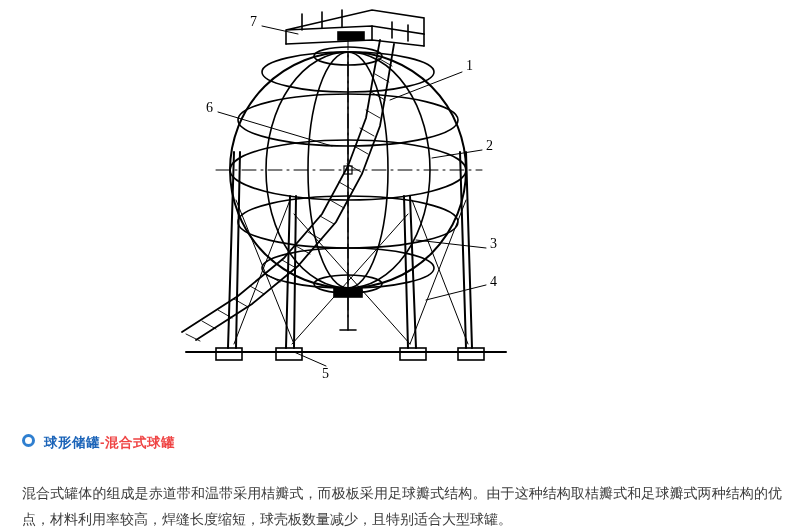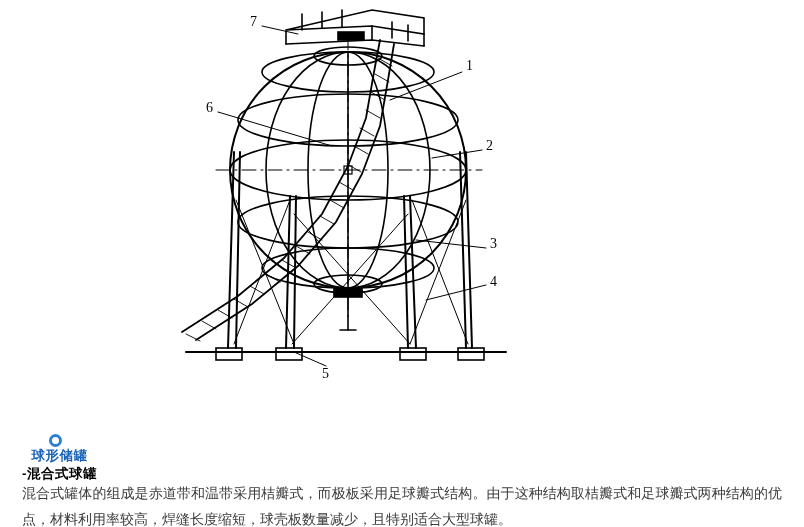--- a/index.html
+++ b/index.html
@@ -31,43 +31,41 @@
   }
   .figure-wrap svg {
     display: block;
   }
   
   .caption-row {
     position: absolute;
     left: 22px;
     top: 434px;
     display: flex;
-    align-items: center;
     height: 20px;
-    flex-direction: column;
   }
   .bullet-icon {
     width: 13px;
     height: 13px;
     border-radius: 50%;
     border: 3px solid #2f7fd0;
     box-sizing: border-box;
     margin-right: 9px;
     flex: none;
   }
   .caption-title {
     font-size: 13.5px;
     font-weight: bold;
     color: #1a63b8;
     letter-spacing: 0.5px;
   }
   .caption-sub {
     font-size: 13.5px;
     font-weight: bold;
-    color: #000000;
+    color: #ef4444;
     letter-spacing: 0.5px;
   }
   
   .body-text {
     position: absolute;
     left: 22px;
     top: 466px;
     width: 760px;
     font-size: 14px;
     line-height: 26px;

